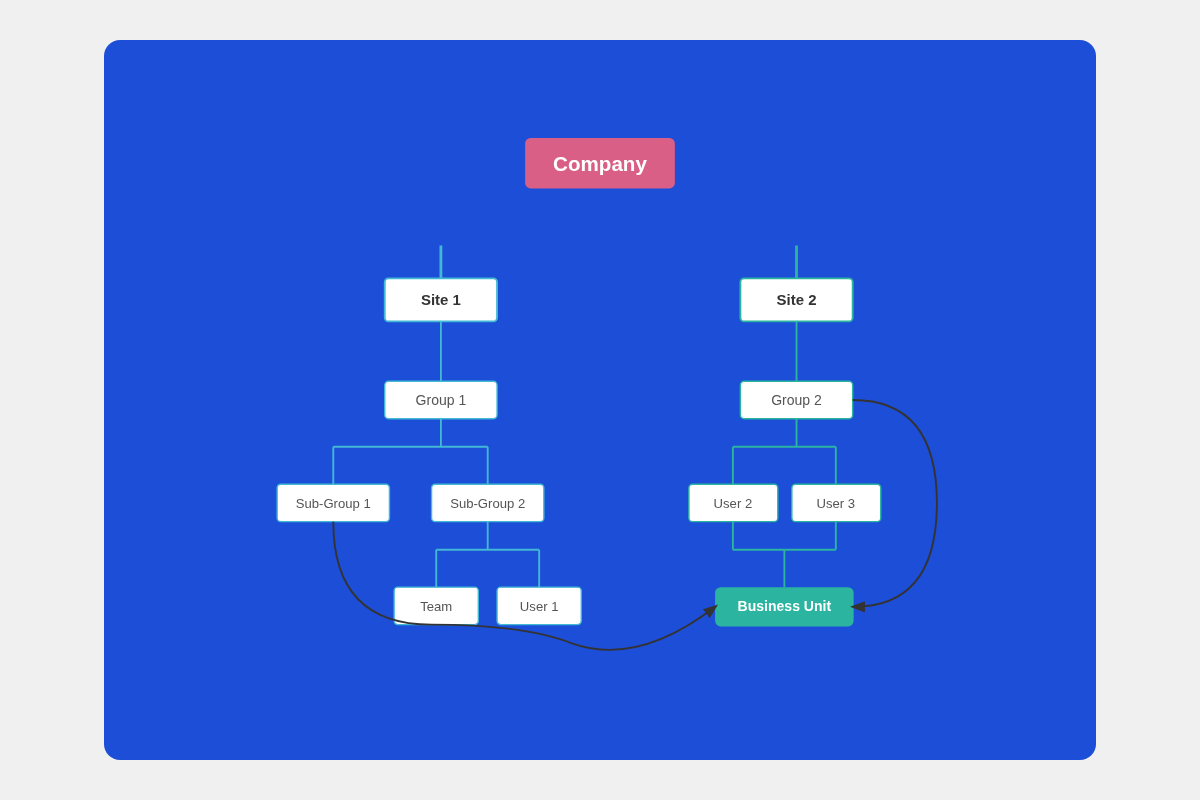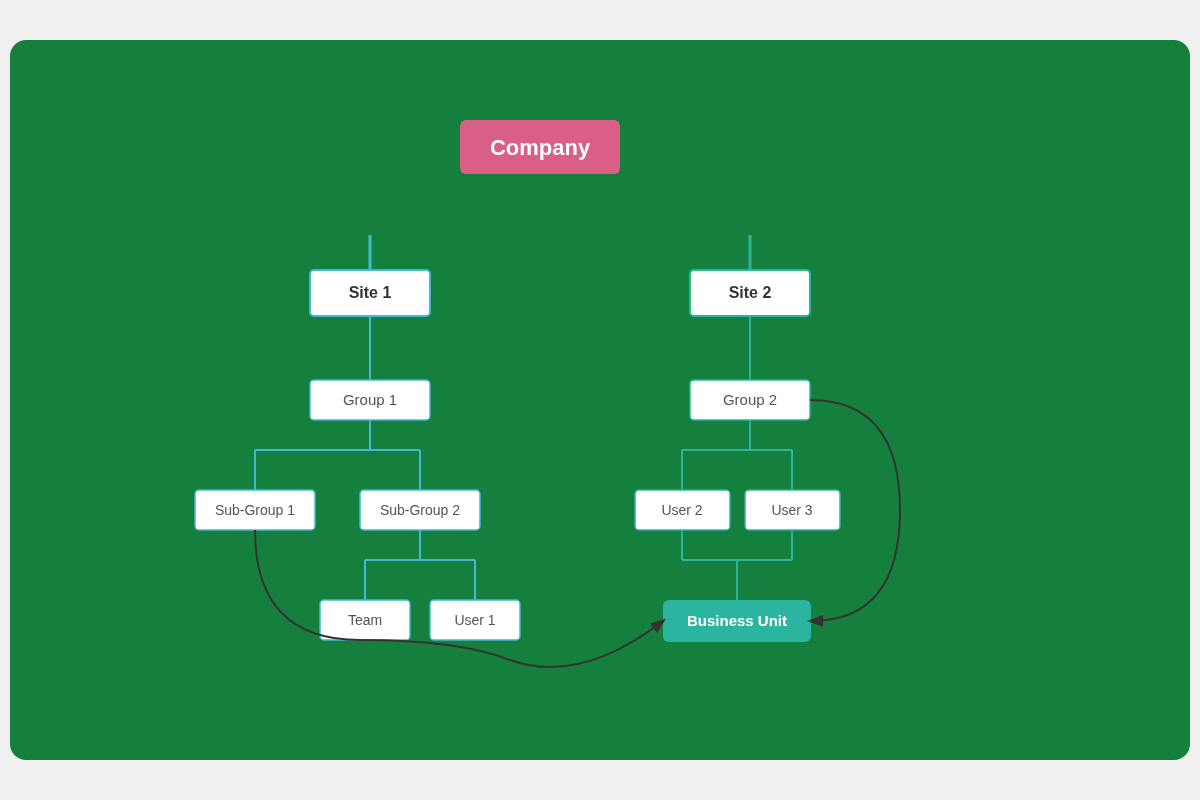--- a/index.html
+++ b/index.html
@@ -6,23 +6,23 @@
     body {
       width: 1200px;
       height: 800px;
       background: #f0f0f0;
       display: flex;
       align-items: center;
       justify-content: center;
       font-family: 'Segoe UI', Arial, sans-serif;
     }
     .card {
-      background: #15803d;
+      background: #1d4ed8;
       border-radius: 16px;
-      width: 1180px;
+      width: 992px;
       height: 720px;
       display: flex;
       align-items: center;
       justify-content: flex-start;
       position: relative;
       overflow: hidden;
     }
     svg {
       width: 1060px;
       height: 680px;

